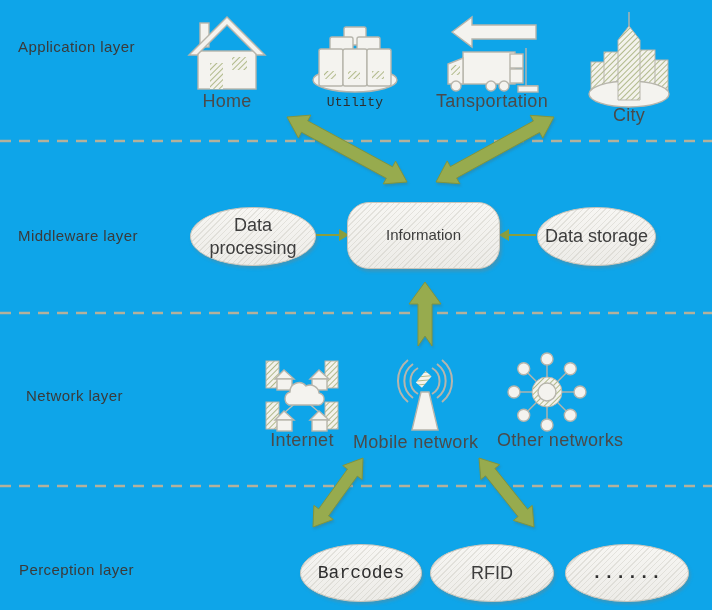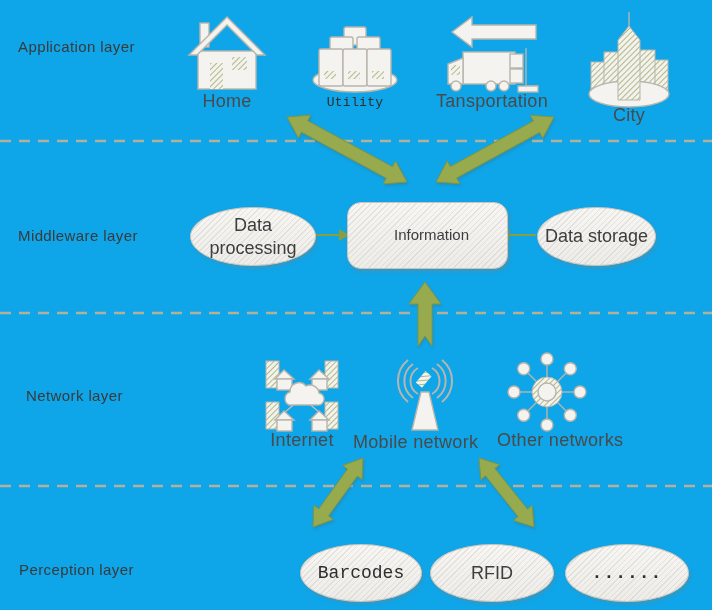--- a/index.html
+++ b/index.html
@@ -23,21 +23,21 @@
     background-color:var(--node-fill);
     background-image:
       repeating-linear-gradient(135deg, rgba(185,183,172,.30) 0 1px, transparent 1px 4px),
       linear-gradient(#f7f6f3, #edece8);
     border:1px solid var(--node-stroke);
     box-shadow:1.5px 2.5px 3px rgba(130,130,120,.35);
     display:flex;align-items:center;justify-content:center;
     text-align:center;z-index:2;
   }
   .ellipse{border-radius:50%;}
-  .roundbox{border-radius:14px;padding-left:8px;}
+  .roundbox{border-radius:22px;}
   .node .txt{font-size:18px;line-height:1.25;}
   .roundbox .txt{font-size:15px;}
   #overlay{position:absolute;left:0;top:0;z-index:1;pointer-events:none;}
   .big-arrow{fill:var(--arrow);stroke:var(--arrow-stroke);stroke-width:1;filter:drop-shadow(1px 2px 1px rgba(90,90,70,.25));}
   .dash-line{stroke:var(--dash);stroke-width:2.4;}
   .conn{stroke:#8a9e3d;stroke-width:2;}
   .conn-head{fill:#8a9e3d;stroke:none;}
   .icon-shape{fill:#f4f3ef;stroke:#b7b5ac;stroke-width:1.4;}
   .icon-line{fill:none;stroke:#b7b5ac;stroke-width:1.4;}
   .icon-thin{fill:none;stroke:#c3c1b6;stroke-width:1.2;}

